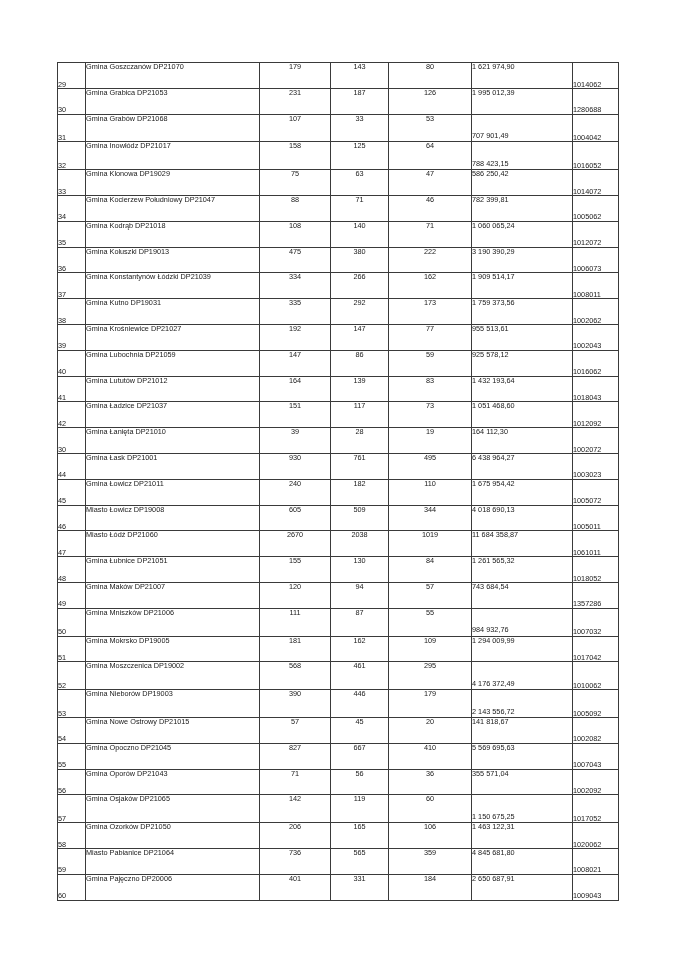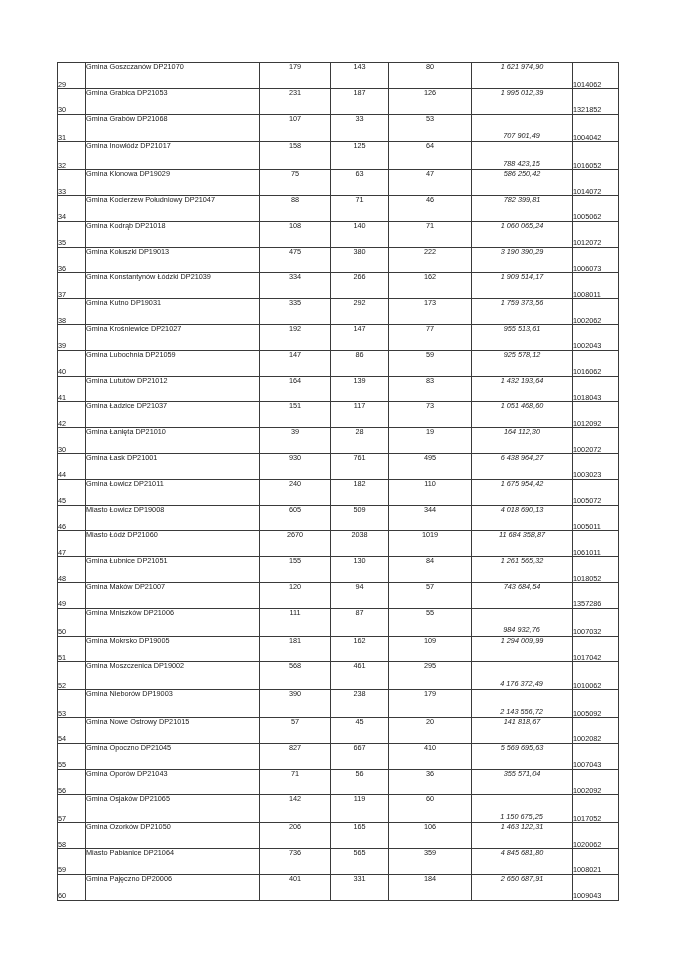--- a/index.html
+++ b/index.html
@@ -7,21 +7,21 @@
          font-family: "Liberation Sans", sans-serif; color: #1a1a1a; }
   table.data { position: absolute; left: 57px; top: 62px; border-collapse: collapse;
                table-layout: fixed; width: 561px; }
   table.data td { border: 1px solid #3a3a3a; height: 24.8px; padding: 0; font-size: 7.3px;
                   line-height: 1; overflow: hidden; white-space: nowrap; }
   col.c-no { width: 28px; } col.c-name { width: 174px; } col.c-n1 { width: 71px; }
   col.c-n2 { width: 58px; } col.c-n3 { width: 83px; } col.c-amt { width: 101px; } col.c-code { width: 46px; }
   td.no { vertical-align: bottom; padding: 0 0 2px 3px; font-size: 8.5px; margin-left: 16px; }
   td.name { vertical-align: top; padding: 5px 0 0 2px; margin-left: 44px; }
   td.num { text-align: center; vertical-align: top; padding-top: 6px; font-size: 8px; }
-  td.amt { text-align: center; vertical-align: top; padding: 5px 1px 0 0; font-size: 8px; font-style: italic; }
+  td.amt { text-align: left; vertical-align: top; padding: 5px 1px 0 0; font-size: 8px; }
   td.amt.low { vertical-align: bottom; padding: 0 1px 2px 0; }
   td.code { vertical-align: bottom; padding: 0 0 2px 1px; font-size: 7.6px; margin-top: 31px; }
 </style>
 </head>
 <body>
 
 <table class="data">
   <colgroup>
     <col class="c-no">
       <col class="c-name">
@@ -41,21 +41,21 @@
     <td class="amt">1 621 974,90</td>
     <td class="code">1014062</td>
   </tr>
       <tr>
     <td class="no">30</td>
     <td class="name">Gmina Grabica   DP21053</td>
     <td class="num">231</td>
     <td class="num">187</td>
     <td class="num">126</td>
     <td class="amt">1 995 012,39</td>
-    <td class="code">1321852</td>
+    <td class="code">1280688</td>
   </tr>
       <tr>
     <td class="no">31</td>
     <td class="name">Gmina Grabów DP21068</td>
     <td class="num">107</td>
     <td class="num">33</td>
     <td class="num">53</td>
     <td class="amt low">707 901,49</td>
     <td class="code">1004042</td>
   </tr>
@@ -245,21 +245,21 @@
     <td class="num">568</td>
     <td class="num">461</td>
     <td class="num">295</td>
     <td class="amt low">4 176 372,49</td>
     <td class="code">1010062</td>
   </tr>
       <tr>
     <td class="no">53</td>
     <td class="name">Gmina Nieborów   DP19003</td>
     <td class="num">390</td>
-    <td class="num">238</td>
+    <td class="num">446</td>
     <td class="num">179</td>
     <td class="amt low">2 143 556,72</td>
     <td class="code">1005092</td>
   </tr>
       <tr>
     <td class="no">54</td>
     <td class="name">Gmina Nowe Ostrowy DP21015</td>
     <td class="num">57</td>
     <td class="num">45</td>
     <td class="num">20</td>

